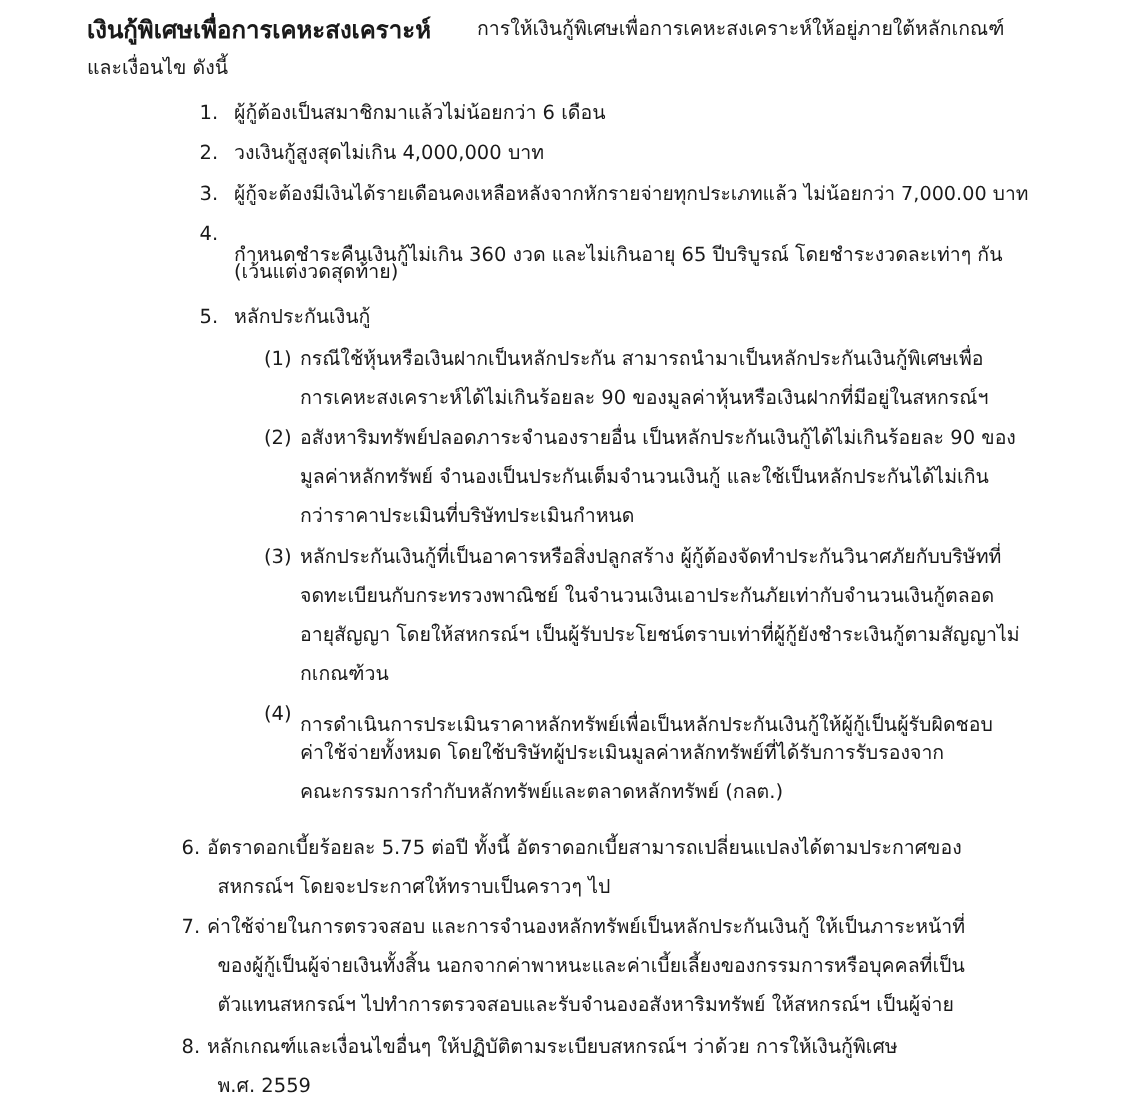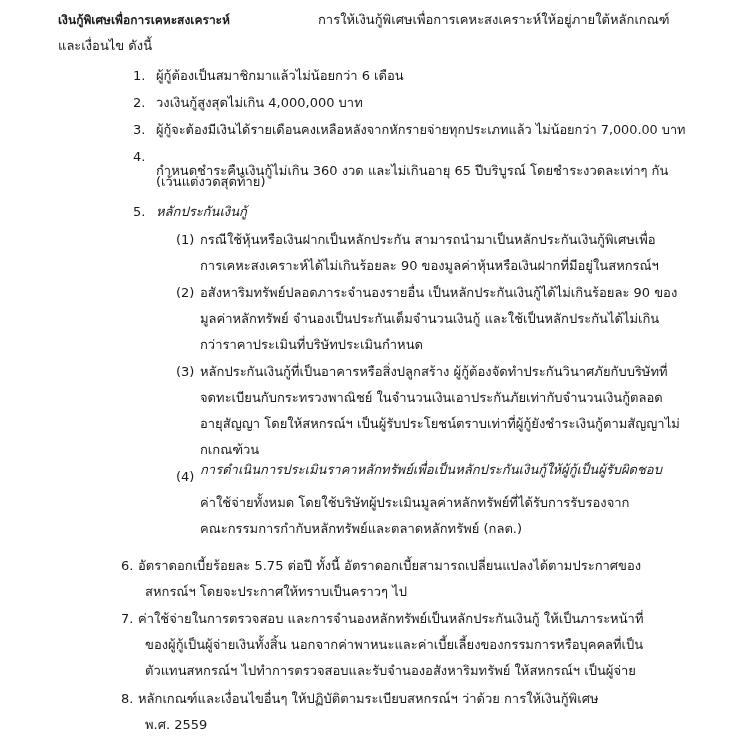--- a/index.html
+++ b/index.html
@@ -1,19 +1,19 @@
 <!DOCTYPE html>
 <html><head>
 <meta charset="utf-8">
 <style>
   html, body { margin:0; padding:0; background:#ffffff; }
   body { width:750px; height:741px; position:relative; overflow:hidden;
          font-family:"DejaVu Sans", "Liberation Sans", sans-serif; color:#1a1a1a; }
   .line { position:absolute; white-space:nowrap; font-size:13px; line-height:20px; }
-  .bold { font-weight:bold; font-size:12px; }
+  .bold { font-weight:bold; font-size:16px; }
 </style>
 </head>
 <body>
 
 <div>
   <div class="line bold" style="left:58px;top:10px;">เงินกู้พิเศษเพื่อการเคหะสงเคราะห์</div>
   <div class="line" style="left:318px;top:10px;">การให้เงินกู้พิเศษเพื่อการเคหะสงเคราะห์ให้อยู่ภายใต้หลักเกณฑ์</div>
   <div class="line" style="left:58px;top:36px;">และเงื่อนไข ดังนี้</div>
 
   <div class="line" style="left:133px;top:66px;">1.</div>
@@ -23,39 +23,39 @@
   <div class="line" style="left:156px;top:93px;">วงเงินกู้สูงสุดไม่เกิน 4,000,000 บาท</div>
 
   <div class="line" style="left:133px;top:120px;">3.</div>
   <div class="line" style="left:156px;top:120px;font-size:12.8px;">ผู้กู้จะต้องมีเงินได้รายเดือนคงเหลือหลังจากหักรายจ่ายทุกประเภทแล้ว ไม่น้อยกว่า 7,000.00 บาท</div>
 
   <div class="line" style="left:133px;top:147px;">4.</div>
   <div class="line" style="left:156px;top:147px;margin-top:14px;">กำหนดชำระคืนเงินกู้ไม่เกิน 360 งวด และไม่เกินอายุ 65 ปีบริบูรณ์  โดยชำระงวดละเท่าๆ กัน</div>
   <div class="line" style="left:156px;top:172px;">(เว้นแต่งวดสุดท้าย)</div>
 
   <div class="line" style="left:133px;top:202px;">5.</div>
-  <div class="line" style="left:156px;top:202px;font-style:italic;">หลักประกันเงินกู้</div>
+  <div class="line" style="left:156px;top:202px;">หลักประกันเงินกู้</div>
 
   <div class="line" style="left:176px;top:230px;">(1)</div>
   <div class="line" style="left:200px;top:230px;">กรณีใช้หุ้นหรือเงินฝากเป็นหลักประกัน สามารถนำมาเป็นหลักประกันเงินกู้พิเศษเพื่อ</div>
   <div class="line" style="left:200px;top:256px;">การเคหะสงเคราะห์ได้ไม่เกินร้อยละ 90 ของมูลค่าหุ้นหรือเงินฝากที่มีอยู่ในสหกรณ์ฯ</div>
 
   <div class="line" style="left:176px;top:283px;">(2)</div>
   <div class="line" style="left:200px;top:283px;">อสังหาริมทรัพย์ปลอดภาระจำนองรายอื่น เป็นหลักประกันเงินกู้ได้ไม่เกินร้อยละ 90 ของ</div>
   <div class="line" style="left:200px;top:309px;">มูลค่าหลักทรัพย์ จำนองเป็นประกันเต็มจำนวนเงินกู้ และใช้เป็นหลักประกันได้ไม่เกิน</div>
   <div class="line" style="left:200px;top:335px;">กว่าราคาประเมินที่บริษัทประเมินกำหนด</div>
 
   <div class="line" style="left:176px;top:362px;">(3)</div>
   <div class="line" style="left:200px;top:362px;">หลักประกันเงินกู้ที่เป็นอาคารหรือสิ่งปลูกสร้าง ผู้กู้ต้องจัดทำประกันวินาศภัยกับบริษัทที่</div>
   <div class="line" style="left:200px;top:388px;">จดทะเบียนกับกระทรวงพาณิชย์ ในจำนวนเงินเอาประกันภัยเท่ากับจำนวนเงินกู้ตลอด</div>
   <div class="line" style="left:200px;top:414px;">อายุสัญญา โดยให้สหกรณ์ฯ เป็นผู้รับประโยชน์ตราบเท่าที่ผู้กู้ยังชำระเงินกู้ตามสัญญาไม่</div>
   <div class="line" style="left:200px;top:440px;">กเกณฑ้วน</div>
 
   <div class="line" style="left:176px;top:467px;">(4)</div>
-  <div class="line" style="left:200px;top:460px;font-style:italic;">การดำเนินการประเมินราคาหลักทรัพย์เพื่อเป็นหลักประกันเงินกู้ให้ผู้กู้เป็นผู้รับผิดชอบ</div>
+  <div class="line" style="left:200px;top:474px;">การดำเนินการประเมินราคาหลักทรัพย์เพื่อเป็นหลักประกันเงินกู้ให้ผู้กู้เป็นผู้รับผิดชอบ</div>
   <div class="line" style="left:200px;top:493px;">ค่าใช้จ่ายทั้งหมด โดยใช้บริษัทผู้ประเมินมูลค่าหลักทรัพย์ที่ได้รับการรับรองจาก</div>
   <div class="line" style="left:200px;top:519px;">คณะกรรมการกำกับหลักทรัพย์และตลาดหลักทรัพย์ (กลต.)</div>
 
   <div class="line" style="left:121px;top:556px;">6.</div>
   <div class="line" style="left:138px;top:556px;">อัตราดอกเบี้ยร้อยละ 5.75 ต่อปี  ทั้งนี้ อัตราดอกเบี้ยสามารถเปลี่ยนแปลงได้ตามประกาศของ</div>
   <div class="line" style="left:145px;top:582px;">สหกรณ์ฯ โดยจะประกาศให้ทราบเป็นคราวๆ ไป</div>
 
   <div class="line" style="left:121px;top:609px;">7.</div>
   <div class="line" style="left:138px;top:609px;">ค่าใช้จ่ายในการตรวจสอบ และการจำนองหลักทรัพย์เป็นหลักประกันเงินกู้ ให้เป็นภาระหน้าที่</div>
   <div class="line" style="left:145px;top:635px;">ของผู้กู้เป็นผู้จ่ายเงินทั้งสิ้น นอกจากค่าพาหนะและค่าเบี้ยเลี้ยงของกรรมการหรือบุคคลที่เป็น</div>

